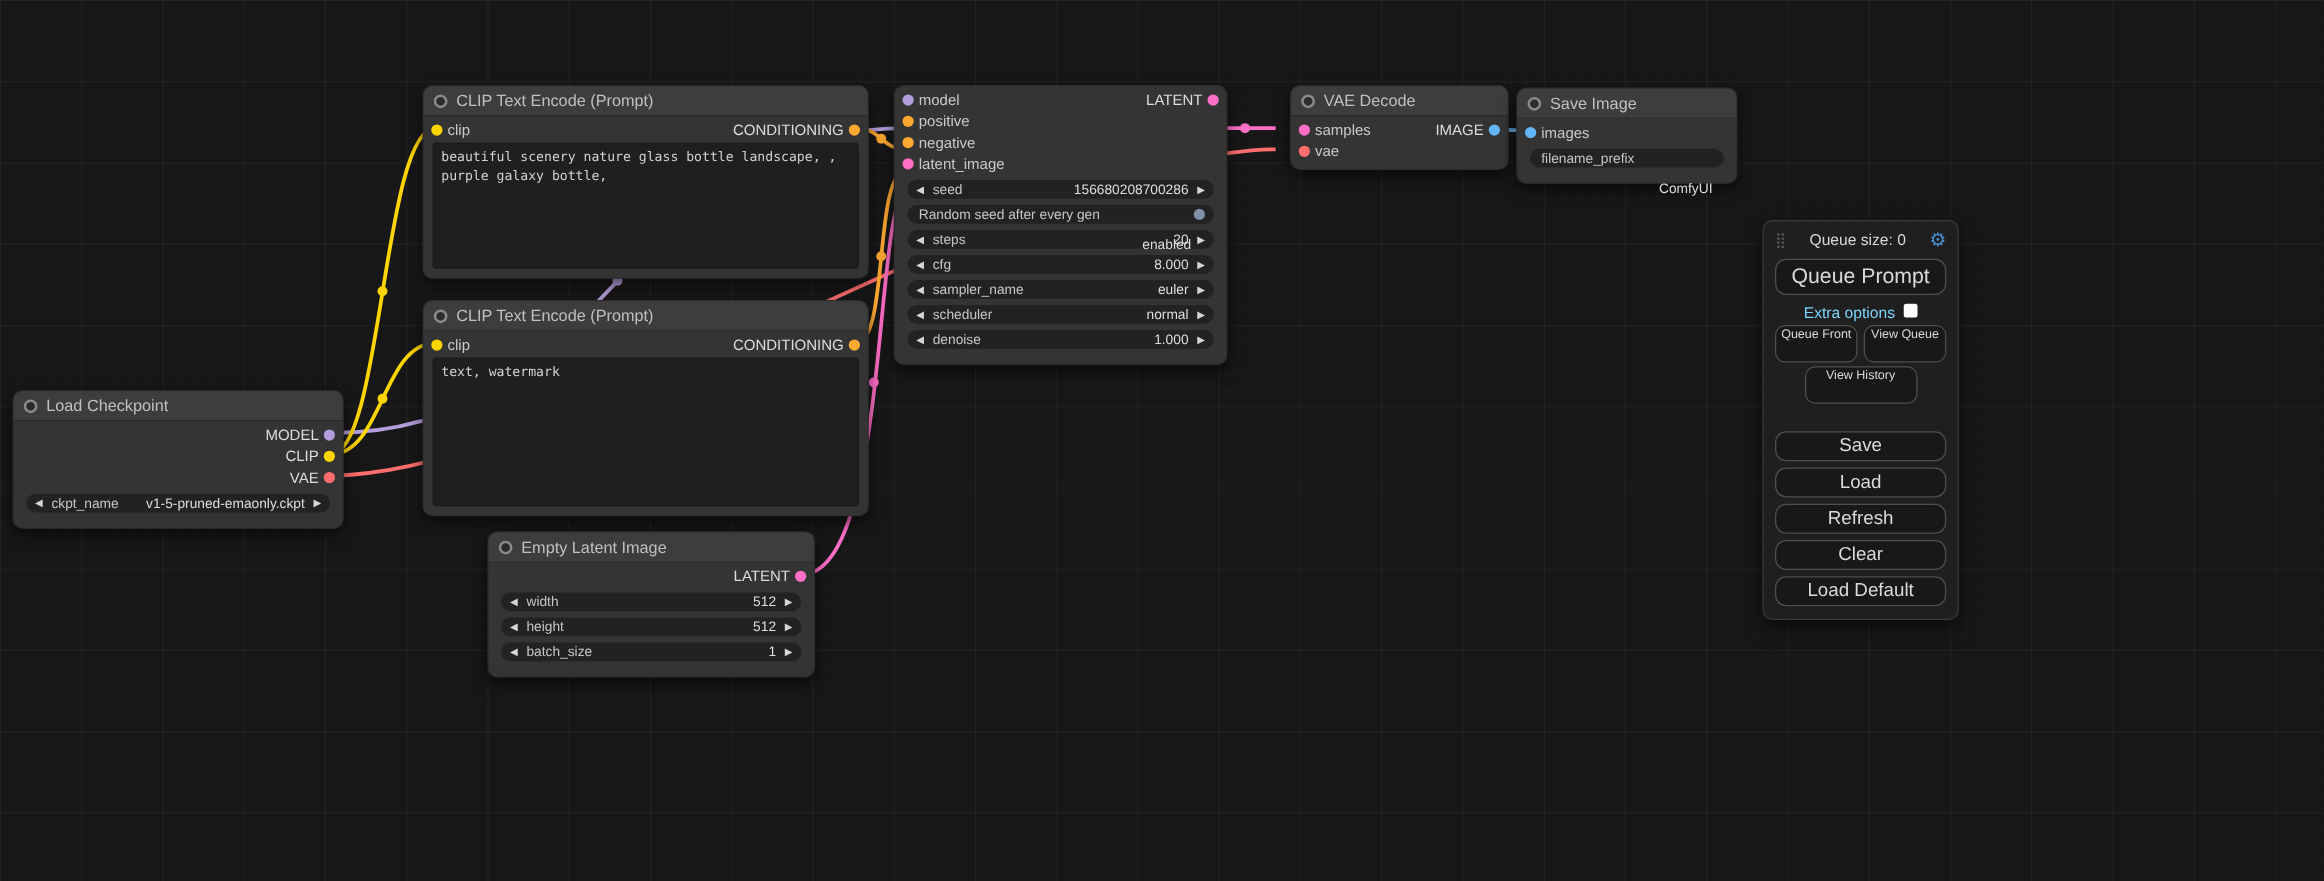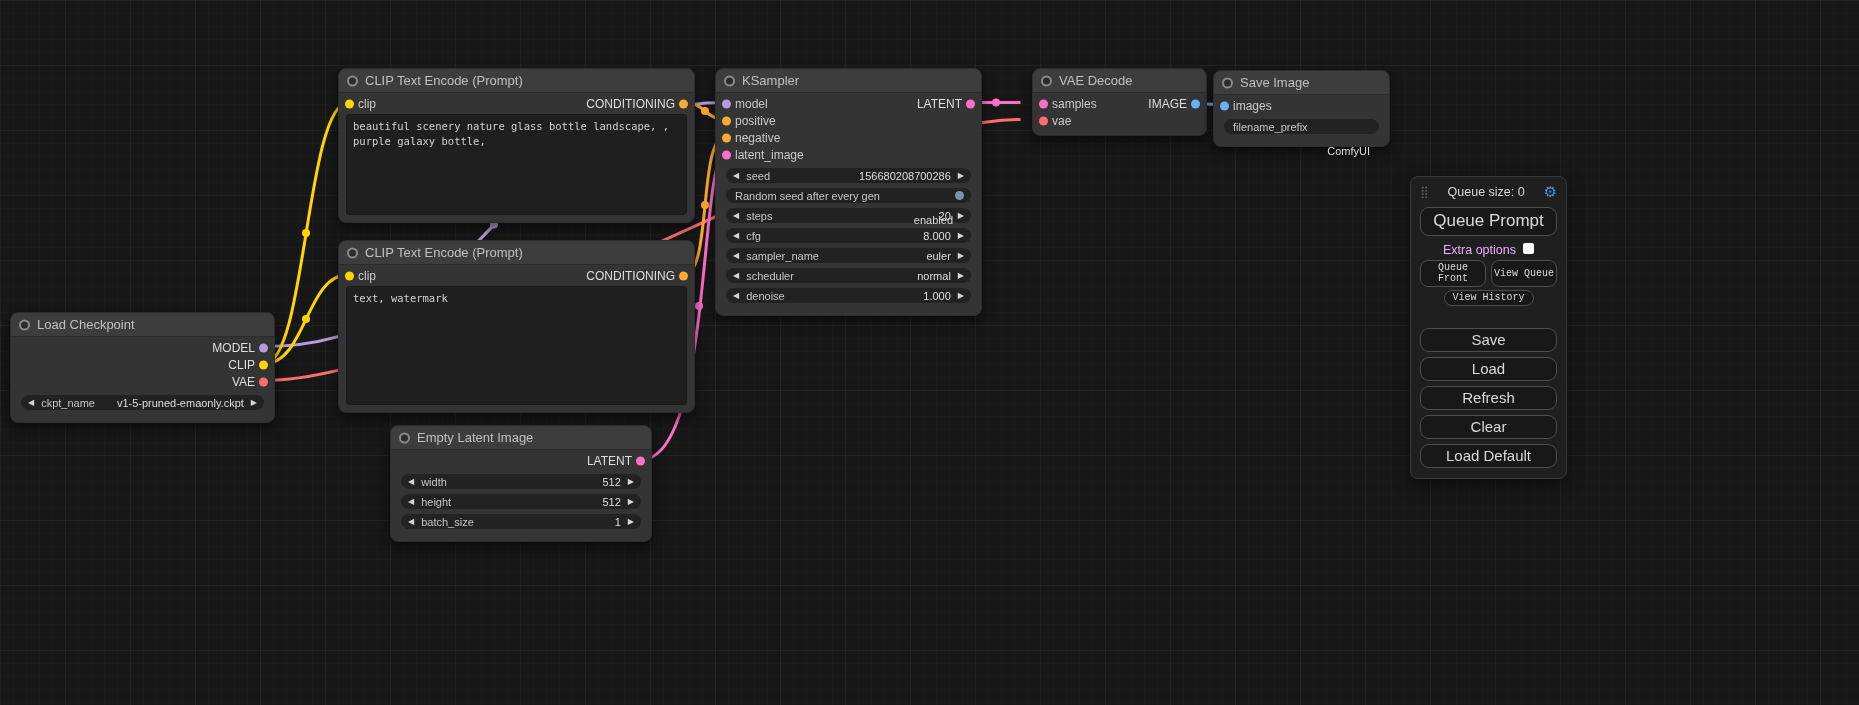--- a/index.html
+++ b/index.html
@@ -74,24 +74,24 @@
   .qdrag { color:#5d5d5d; font-size:12px; cursor:grab; }
   .qsize { flex:1; text-align:center; color:#d8d8d8; font-size:12.5px; }
   .qgear { color:#4A90D9; font-size:15px; cursor:pointer; }
   .qbtn {
     display:block; width:100%; background:#181818; border:1px solid #4e4e4e; border-radius:9px;
     color:#dadada; font-family:inherit; text-align:center; cursor:pointer;
   }
   .qbtn.big { font-size:17px; padding:3px 0 4px; margin-top:5px; }
   .qbtn.med { font-size:15px; padding:2px 0 3px; margin-top:5px; }
   .qbtn.gap { margin-top:22px; }
-  .extra { display:flex; justify-content:center; gap:7px; margin:7px 0 2px; color:#f0abfc; font-size:12.5px; }
+  .extra { display:flex; justify-content:center; gap:7px; margin:7px 0 2px; color:#7dd3fc; font-size:12.5px; }
   .checkbox { width:11px; height:11px; background:#ffffff; border-radius:2px; cursor:pointer; }
   .qsmallrow { display:flex; gap:5px; margin-top:3px; }
-  .qbtn.small { font-size:10px; padding:1px 0 2px; border-radius:8px; flex:1;font-family:Liberation Mono, monospace; }
+  .qbtn.small { font-size:10px; padding:1px 0 16px; border-radius:8px; flex:1; }
   .qbtn.small.center { flex:none; width:90px; margin:3px auto 0; }
 </style>
 </head>
 <body>
 
 <svg class="wires" width="1859" height="705">
   <path class="s-model" d="M 264.5 346.5 C 494 346.5 494 102.5 725.5 102.5"></path>
   <path class="s-clip" d="M 264.5 363.5 C 306 363.5 306 102.5 348.5 102.5"></path>
   <path class="s-clip" d="M 264.5 363.5 C 306 363.5 306 274.5 348.5 274.5"></path>
   <path class="s-vae" d="M 264.5 380.5 C 452 380.5 833 119.5 1020.5 119.5"></path>
@@ -199,24 +199,20 @@
     <div class="widget">
       <span class="arr">◀</span>
       <span class="wl">batch_size</span>
       <span class="wv">1</span>
       <span class="arr">▶</span>
     </div>
   </div>
 </div>
 
 <div class="node" style="left:715px; top:68px; width:267px;">
-  <div class="ntitle">
-    <span class="cdot"></span>
-    <span>KSampler</span>
-  </div>
   <div class="slots">
     <div class="srow">
       <span class="pdot in c-model"></span>
       <span class="in-label">model</span>
       <span class="out-label">LATENT</span>
       <span class="pdot out c-latent"></span>
     </div>
     <div class="srow">
       <span class="pdot in c-cond"></span>
       <span class="in-label">positive</span>

